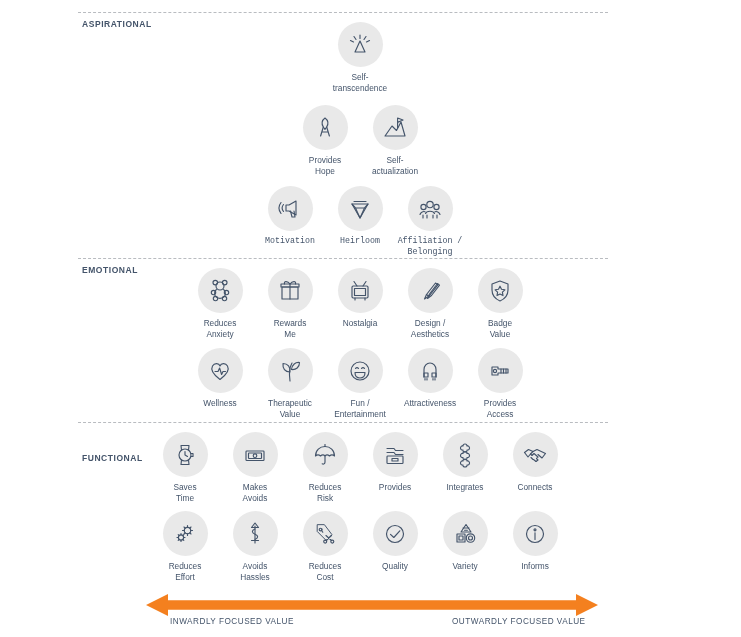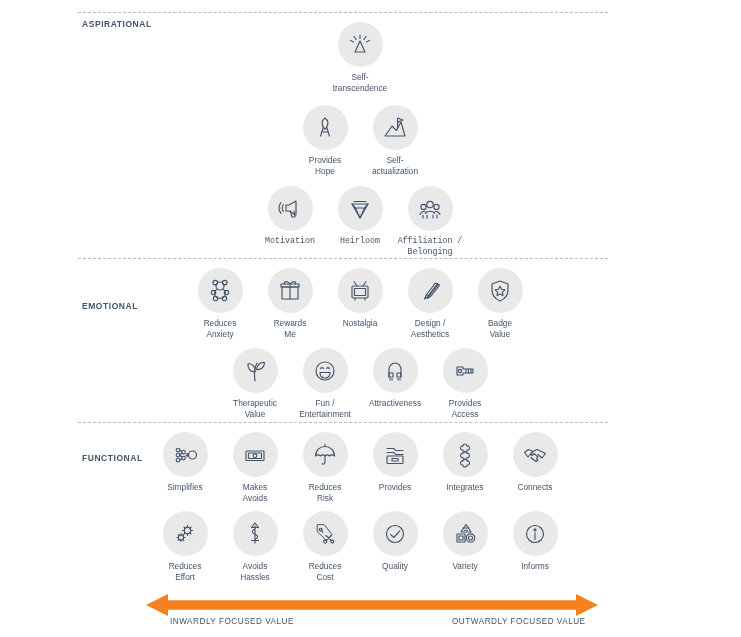--- a/index.html
+++ b/index.html
@@ -26,21 +26,21 @@
   .tier-label{
     position:absolute;
     left:82px;
     font-size:8.5px;
     letter-spacing:0.55px;
     font-weight:bold;
     color:#44546A;
     white-space:nowrap;
   }
   #lbl-aspirational{top:19px;}
-  #lbl-emotional{top:265px;margin-top:36px;}
+  #lbl-emotional{top:265px;}
   #lbl-functional{top:453px;}
 
   
   .row{
     position:absolute;
     display:flex;
     justify-content:center;
     align-items:flex-start;
     left:0;right:0;
   }
@@ -238,20 +238,29 @@
           </svg>
         </div>
         <div class="cap">Badge
 Value</div>
       </div>
     </div>
   <div class="row" id="row-emo-2">
       <div class="cell">
         <div class="bubble" style="background: rgb(233, 233, 233);">
           <svg width="32" height="32" viewBox="0 0 32 32">
+            <path fill="none" stroke="#44546A" stroke-width="1.15" stroke-linecap="round" stroke-linejoin="round" d="M16 24.5 C8 18.5 6.5 14.5 8.5 11 C10.5 7.5 15 8 16 11 C17 8 21.5 7.5 23.5 11 C25.5 14.5 24 18.5 16 24.5 Z"></path>
+            <path fill="none" stroke="#44546A" stroke-width="1.15" stroke-linecap="round" stroke-linejoin="round" d="M11 16.5 H14 L15.6 13 L17.6 19.5 L19 16.5 H21.5"></path>
+          </svg>
+        </div>
+        <div class="cap">Wellness</div>
+      </div>
+      <div class="cell">
+        <div class="bubble" style="background: rgb(233, 233, 233);">
+          <svg width="32" height="32" viewBox="0 0 32 32">
             <path fill="none" stroke="#44546A" stroke-width="1.15" stroke-linecap="round" stroke-linejoin="round" d="M16 26 C15 19 15 13 18 8"></path>
             <path fill="none" stroke="#44546A" stroke-width="1.15" stroke-linecap="round" stroke-linejoin="round" d="M16 17 C11 17 8.5 13.5 9 8.5 C14 8.5 16.5 12 16 17 Z"></path>
             <path fill="none" stroke="#44546A" stroke-width="1.15" stroke-linecap="round" stroke-linejoin="round" d="M17.5 14.5 C18 9.5 21.5 7 25.5 7.5 C25.5 12.5 22 15 17.5 14.5 Z"></path>
           </svg>
         </div>
         <div class="cap">Therapeutic
 Value</div>
       </div>
       <div class="cell">
         <div class="bubble" style="background: rgb(233, 233, 233);">
@@ -283,31 +292,28 @@
           </svg>
         </div>
         <div class="cap">Provides
 Access</div>
       </div>
     </div>
   <div class="row" id="row-fun-1">
       <div class="cell">
         <div class="bubble" style="background: rgb(233, 233, 233);">
           <svg width="32" height="32" viewBox="0 0 32 32">
-            <circle fill="none" stroke="#44546A" stroke-width="1.15" stroke-linecap="round" stroke-linejoin="round" cx="9" cy="11" r="1.8"></circle>
-            <circle fill="none" stroke="#44546A" stroke-width="1.15" stroke-linecap="round" stroke-linejoin="round" cx="9" cy="16" r="1.8"></circle>
-            <circle fill="none" stroke="#44546A" stroke-width="1.15" stroke-linecap="round" stroke-linejoin="round" cx="9" cy="21" r="1.8"></circle>
-            <circle fill="none" stroke="#44546A" stroke-width="1.15" stroke-linecap="round" stroke-linejoin="round" cx="14.5" cy="13" r="1.8"></circle>
-            <circle fill="none" stroke="#44546A" stroke-width="1.15" stroke-linecap="round" stroke-linejoin="round" cx="14.5" cy="19" r="1.8"></circle>
-            <path fill="none" stroke="#44546A" stroke-width="1.15" stroke-linecap="round" stroke-linejoin="round" d="M10.8 11 L12.8 12.6 M10.8 16 L12.9 13.8 M10.8 16 L12.9 18.2 M10.8 21 L12.8 19.6"></path>
-            <path fill="none" stroke="#44546A" stroke-width="1.15" stroke-linecap="round" stroke-linejoin="round" d="M16.5 16 H19.5 M18 14.5 L19.8 16 L18 17.5"></path>
-            <circle fill="none" stroke="#44546A" stroke-width="1.15" stroke-linecap="round" stroke-linejoin="round" cx="23.5" cy="16" r="4"></circle>
-          </svg>
-        </div>
-        <div class="cap">Simplifies</div>
+            <circle fill="none" stroke="#44546A" stroke-width="1.15" stroke-linecap="round" stroke-linejoin="round" cx="16" cy="16" r="6"></circle>
+            <path fill="none" stroke="#44546A" stroke-width="1.15" stroke-linecap="round" stroke-linejoin="round" d="M16 12.5 V16 L18.5 17.5"></path>
+            <path fill="none" stroke="#44546A" stroke-width="1.15" stroke-linecap="round" stroke-linejoin="round" d="M12.5 11 L12 6.5 H20 L19.5 11 M12.5 21 L12 25.5 H20 L19.5 21"></path>
+            <path fill="none" stroke="#44546A" stroke-width="1.15" stroke-linecap="round" stroke-linejoin="round" d="M22 14.5 H24 V17.5 H22"></path>
+          </svg>
+        </div>
+        <div class="cap">Saves
+Time</div>
       </div>
       <div class="cell">
         <div class="bubble" style="background: rgb(233, 233, 233);">
           <svg width="32" height="32" viewBox="0 0 32 32">
             <rect fill="none" stroke="#44546A" stroke-width="1.15" stroke-linecap="round" stroke-linejoin="round" x="7" y="12" width="18" height="9.5" rx="0.8"></rect>
             <rect fill="none" stroke="#44546A" stroke-width="1.15" stroke-linecap="round" stroke-linejoin="round" x="9.5" y="14" width="13" height="5.5" rx="0.5"></rect>
             <circle fill="none" stroke="#44546A" stroke-width="1.15" stroke-linecap="round" stroke-linejoin="round" cx="16" cy="16.7" r="1.8"></circle>
           </svg>
         </div>
         <div class="cap">Makes

